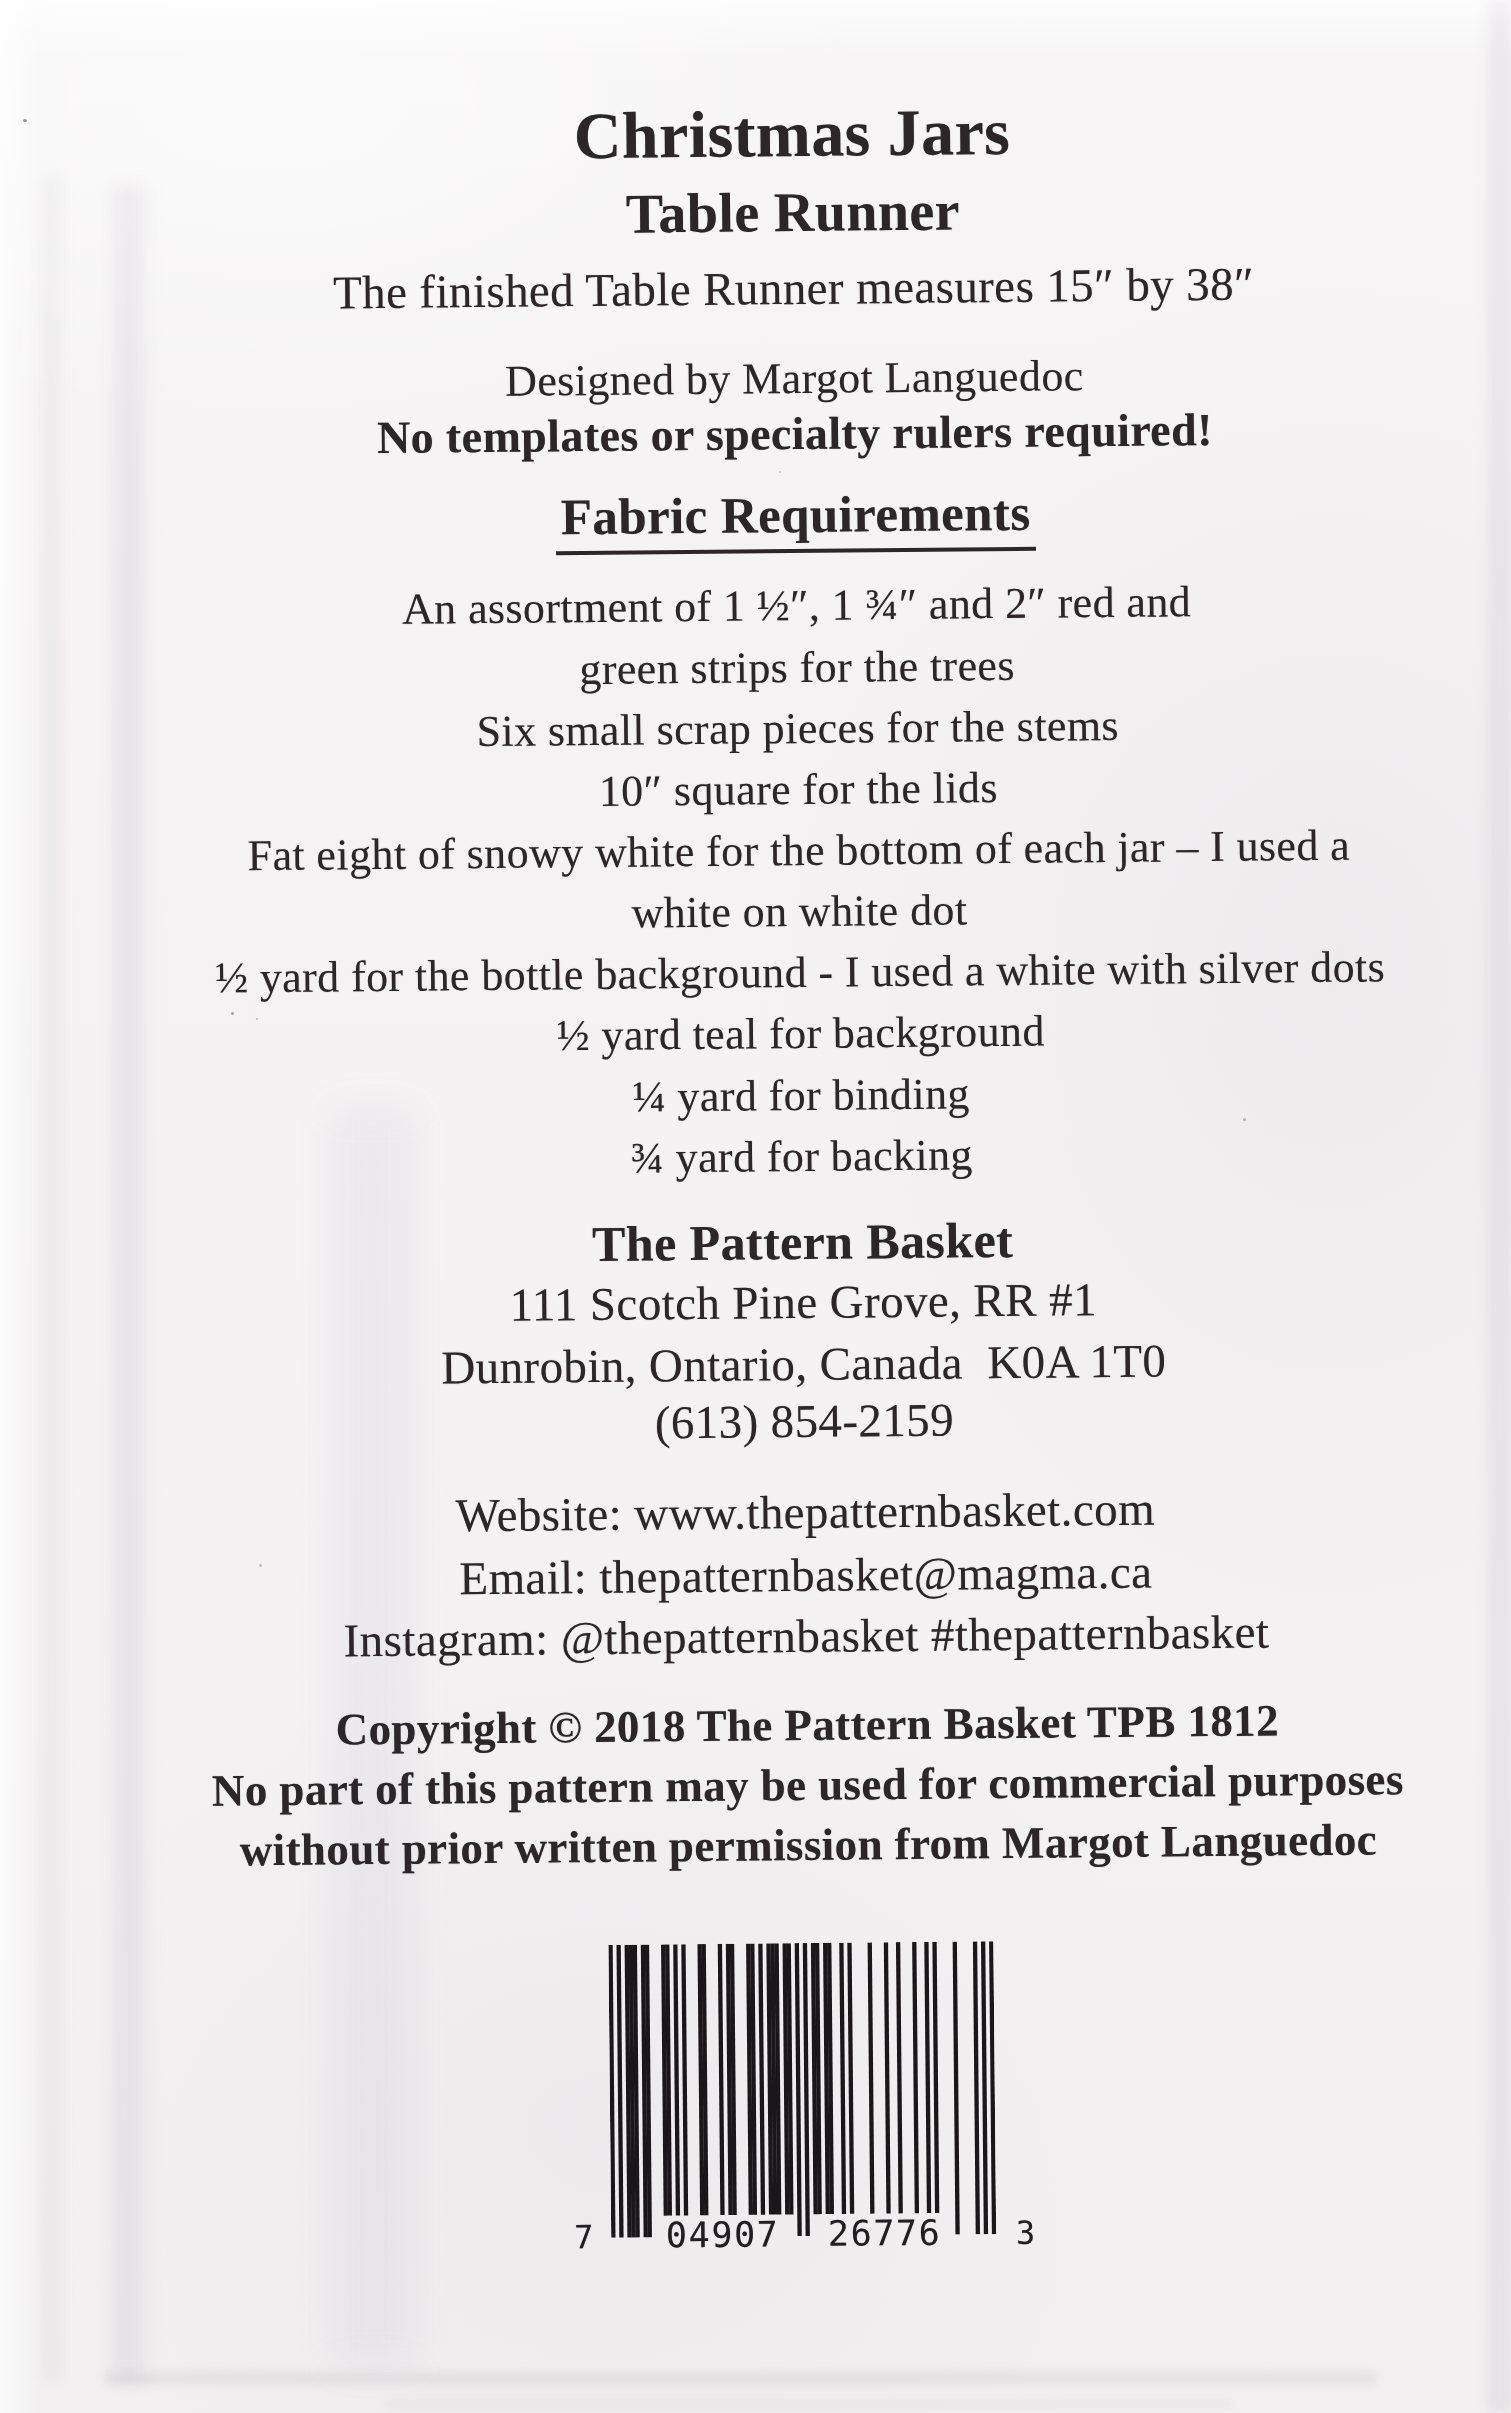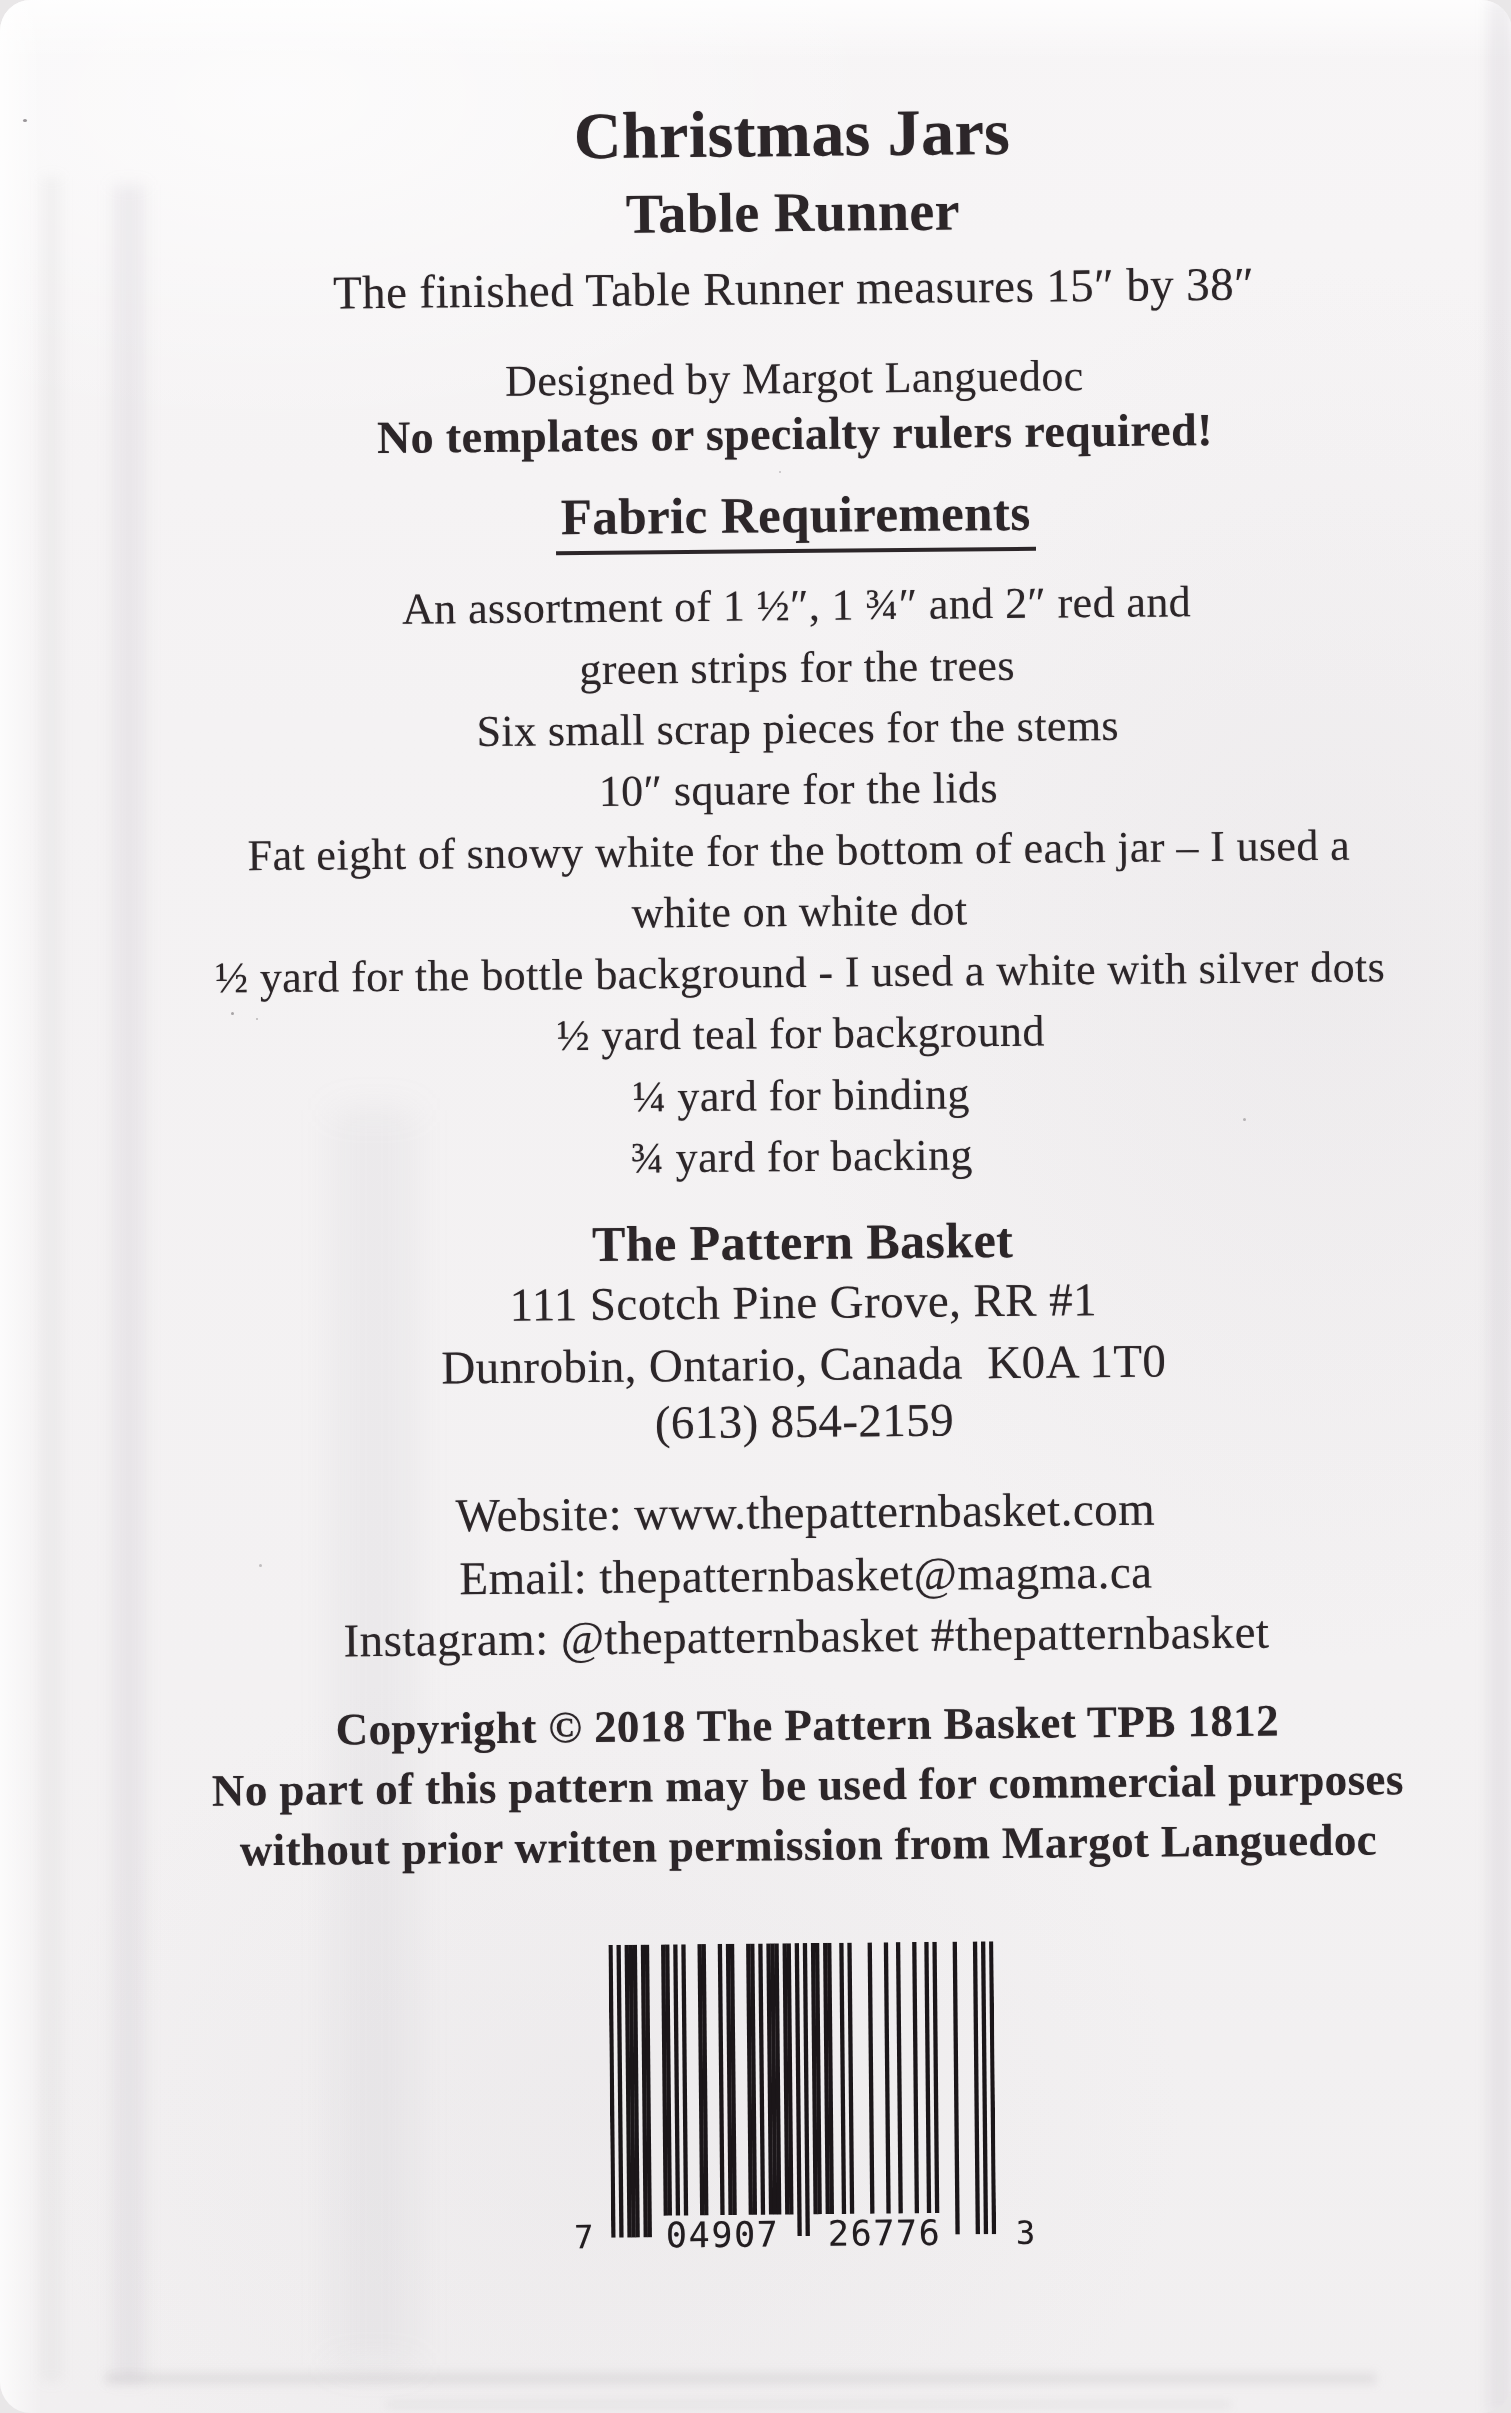--- a/index.html
+++ b/index.html
@@ -12,21 +12,20 @@
     width: 1512px;
     height: 2413px;
     overflow: hidden;
     background:
       radial-gradient(1046px 563px at 18% 4%, rgba(255,255,255,0.65), rgba(255,255,255,0) 60%),
       radial-gradient(885px 1126px at 88% 40%, rgba(213,209,213,0.20), rgba(213,209,213,0) 62%),
       radial-gradient(965px 804px at 40% 88%, rgba(216,212,216,0.18), rgba(216,212,216,0) 60%),
       linear-gradient(180deg, #f7f5f6 0%, #f4f2f3 30%, #f3f1f2 70%, #f1eff0 100%);
     font-family: "Liberation Serif", "DejaVu Serif", serif;
     color: #2c2629;
-    border-radius: 31px;
   }
   
   .streak {
     position: absolute;
     pointer-events: none;
   }
   .streak-a { left: 42px; top: 177px; width: 19.3px; height: 2204px;
     background: rgba(163,161,170,0.09); filter: blur(6.4px); }
   .streak-b { left: 113px; top: 185px; width: 32px; height: 2196px;
     background: rgba(160,158,168,0.13); filter: blur(8px); }

